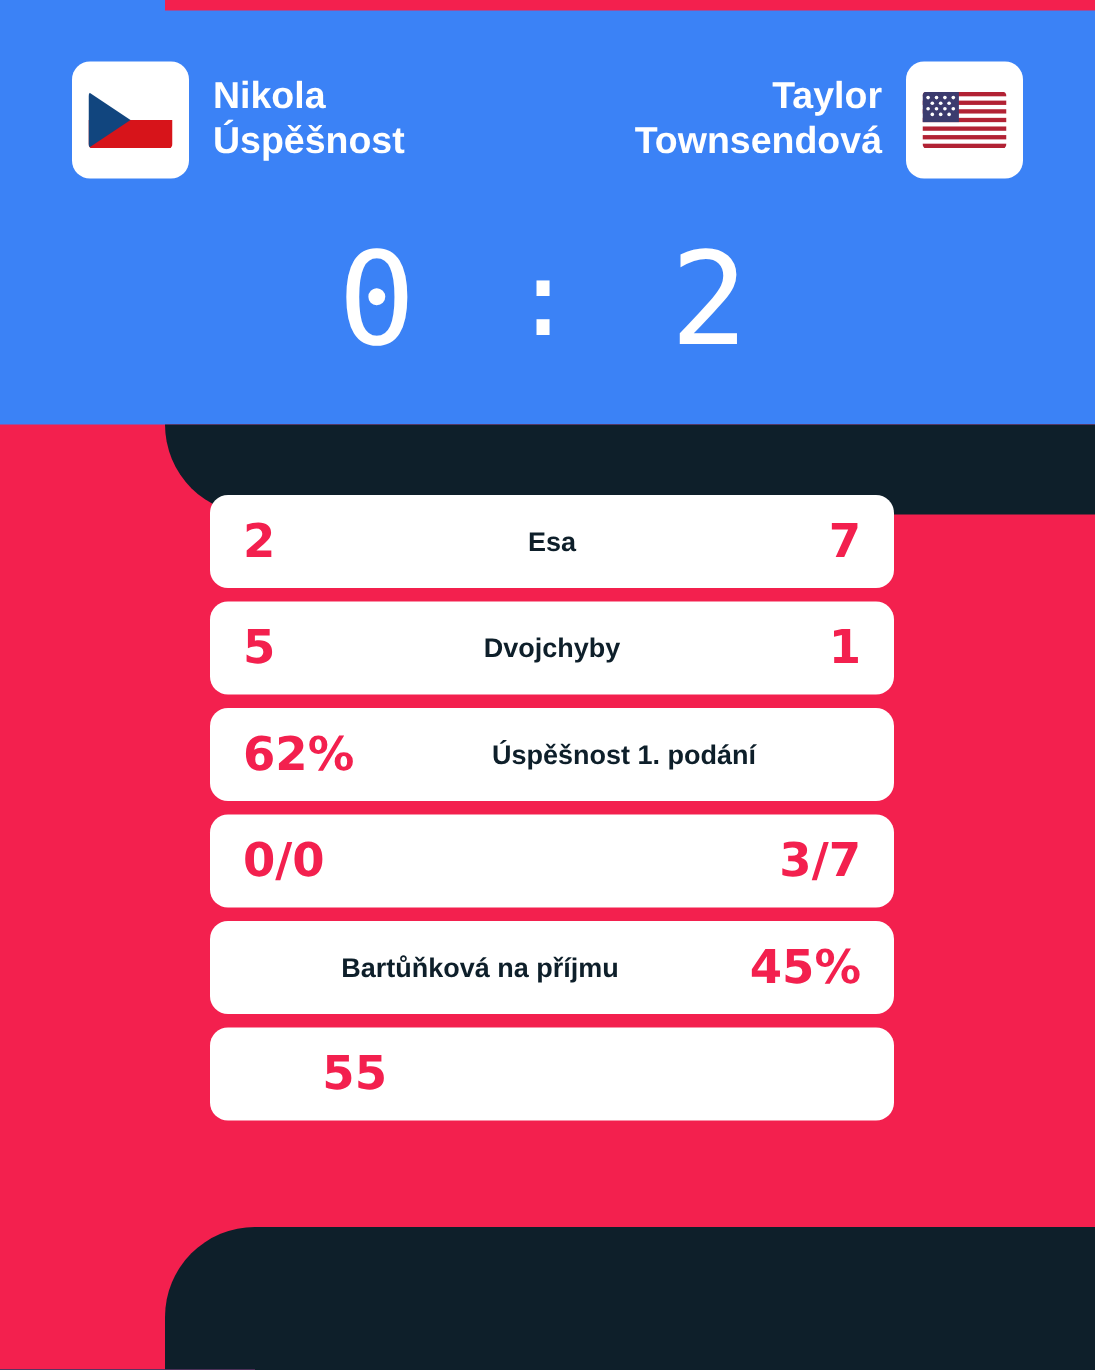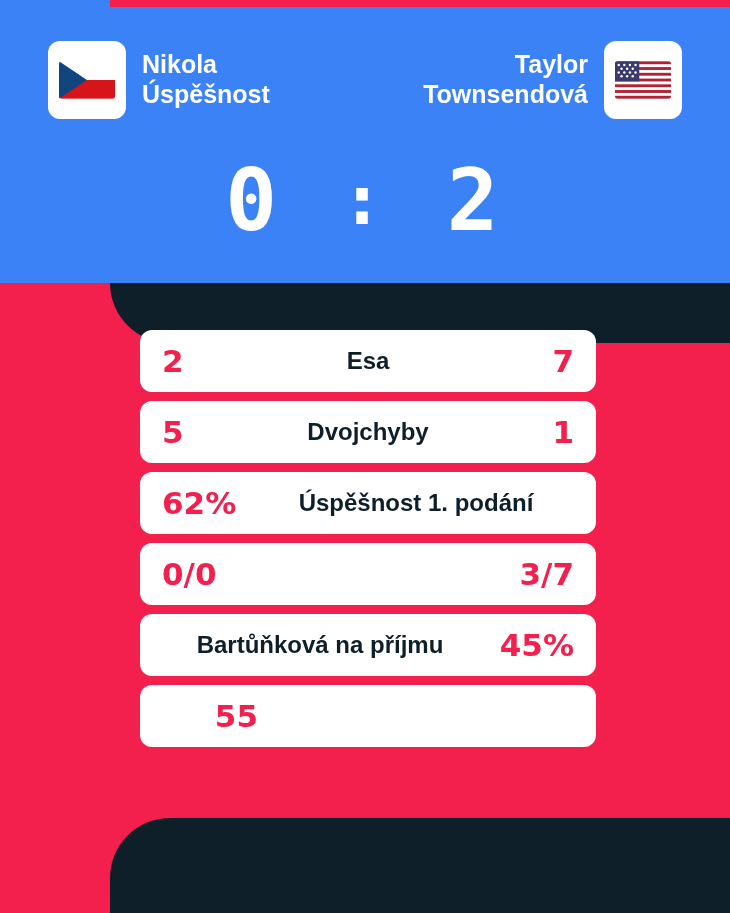--- a/index.html
+++ b/index.html
@@ -100,21 +100,21 @@
   
   .score {
     position: absolute;
     top: 150px;
     left: 0;
     width: 730px;
     text-align: center;
     color: #ffffff;
     font-family: "DejaVu Sans Mono", monospace;
     font-size: 86px;
-    font-weight: bold;
+    font-weight: normal;
     letter-spacing: 6px;
   }
   .score .sep { font-size: 70px; vertical-align: 6px; }
 
   
   .stats {
     position: absolute;
     top: 330px;
     left: 140px;
     width: 456px;
@@ -134,21 +134,21 @@
     color: #f3204e;
     font-size: 31px;
     font-weight: bold;
     font-family: "DejaVu Sans", sans-serif;
     min-width: 96px;
   }
   .stat-val.left { text-align: left; }
   .stat-val.right { text-align: right; }
   .stat-label {
     color: #0e1f2a;
-    font-size: 24px;
+    font-size: 18px;
     font-weight: bold;
     text-align: center;
     flex: 1 1 auto;
     white-space: nowrap;
   }
 </style>
 </head>
 <body>
 
 <div id="root">

